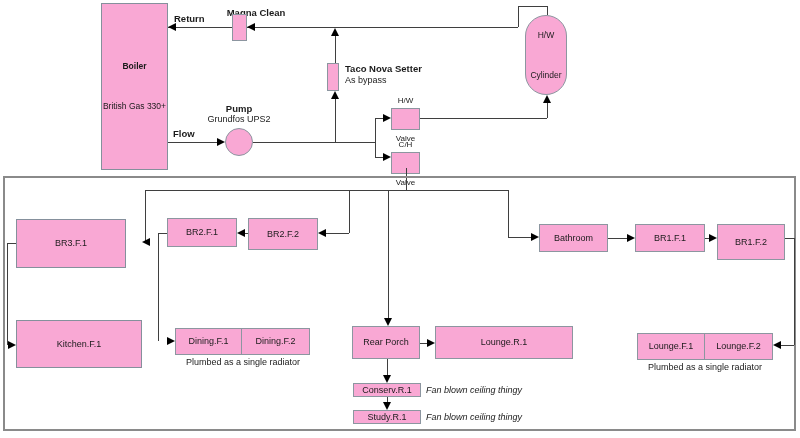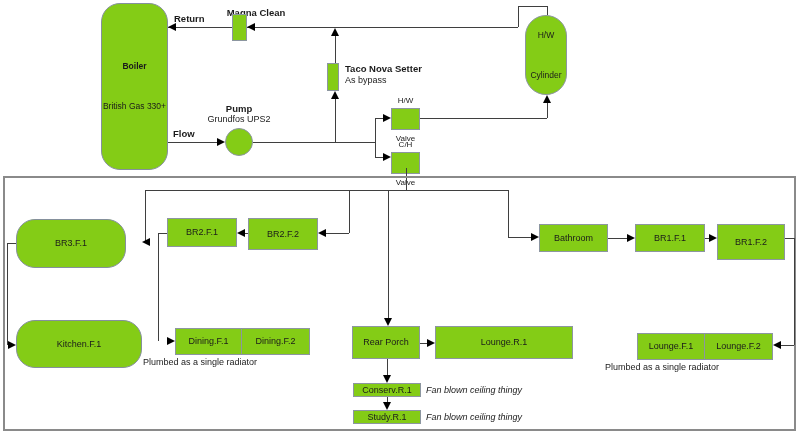--- a/index.html
+++ b/index.html
@@ -1,40 +1,40 @@
 <!DOCTYPE html>
 <html><head>
 <meta charset="utf-8">
 <style>
   html,body{margin:0;padding:0;background:#fff;}
   #stage{
     position:relative;width:800px;height:438px;background:#ffffff;
     font-family:"Liberation Sans", sans-serif;color:#1b1b1b;overflow:hidden;
   }
   .box{
-    position:absolute;background:#84cc16;border:1px solid #8c96a0;
+    position:absolute;background:#f9a8d4;border:1px solid #8c96a0;
     display:flex;align-items:center;justify-content:center;text-align:center;
     font-size:9px;line-height:11px;box-sizing:border-box;white-space:nowrap;gap:29px;
   }
-  .tall{border-color:#85909c;border-radius:19px;}
+  .tall{border-color:#85909c;}
   .stadium{border-radius:21px;flex-direction:column;font-size:8.5px;}
   .valve{flex-direction:column;font-size:8px;line-height:9px;}
   .pumpc{border-radius:50%;}
   .frame{position:absolute;border:2px solid #8a8a8a;box-sizing:border-box;background:transparent;}
   .hl,.vl{position:absolute;background:#3f3f3f;}
   .hl{height:1px;}
   .vl{width:1px;}
   .ar{position:absolute;width:0;height:0;}
   .ar.r{border-top:4px solid transparent;border-bottom:4px solid transparent;border-left:8px solid #000;}
   .ar.l{border-top:4px solid transparent;border-bottom:4px solid transparent;border-right:8px solid #000;}
   .ar.u{border-left:4px solid transparent;border-right:4px solid transparent;border-bottom:8px solid #000;}
   .ar.d{border-left:4px solid transparent;border-right:4px solid transparent;border-top:8px solid #000;}
   .lbl{position:absolute;font-size:9.5px;font-weight:bold;white-space:nowrap;}
   .sub{position:absolute;font-size:9px;white-space:nowrap;}
-  .note{position:absolute;font-size:9px;white-space:nowrap;}
+  .note{position:absolute;font-size:9px;white-space:nowrap;text-align:center;}
   .fan{position:absolute;font-size:9px;font-style:italic;white-space:nowrap;}
   .ctr{text-align:center;}
   .b{font-weight:bold;}
 </style>
 </head>
 <body>
 
 <div id="stage">
 
   <div class="box tall" style="left:101px;top:3px;width:67px;height:167px;flex-direction:column;font-size:8.5px;">

